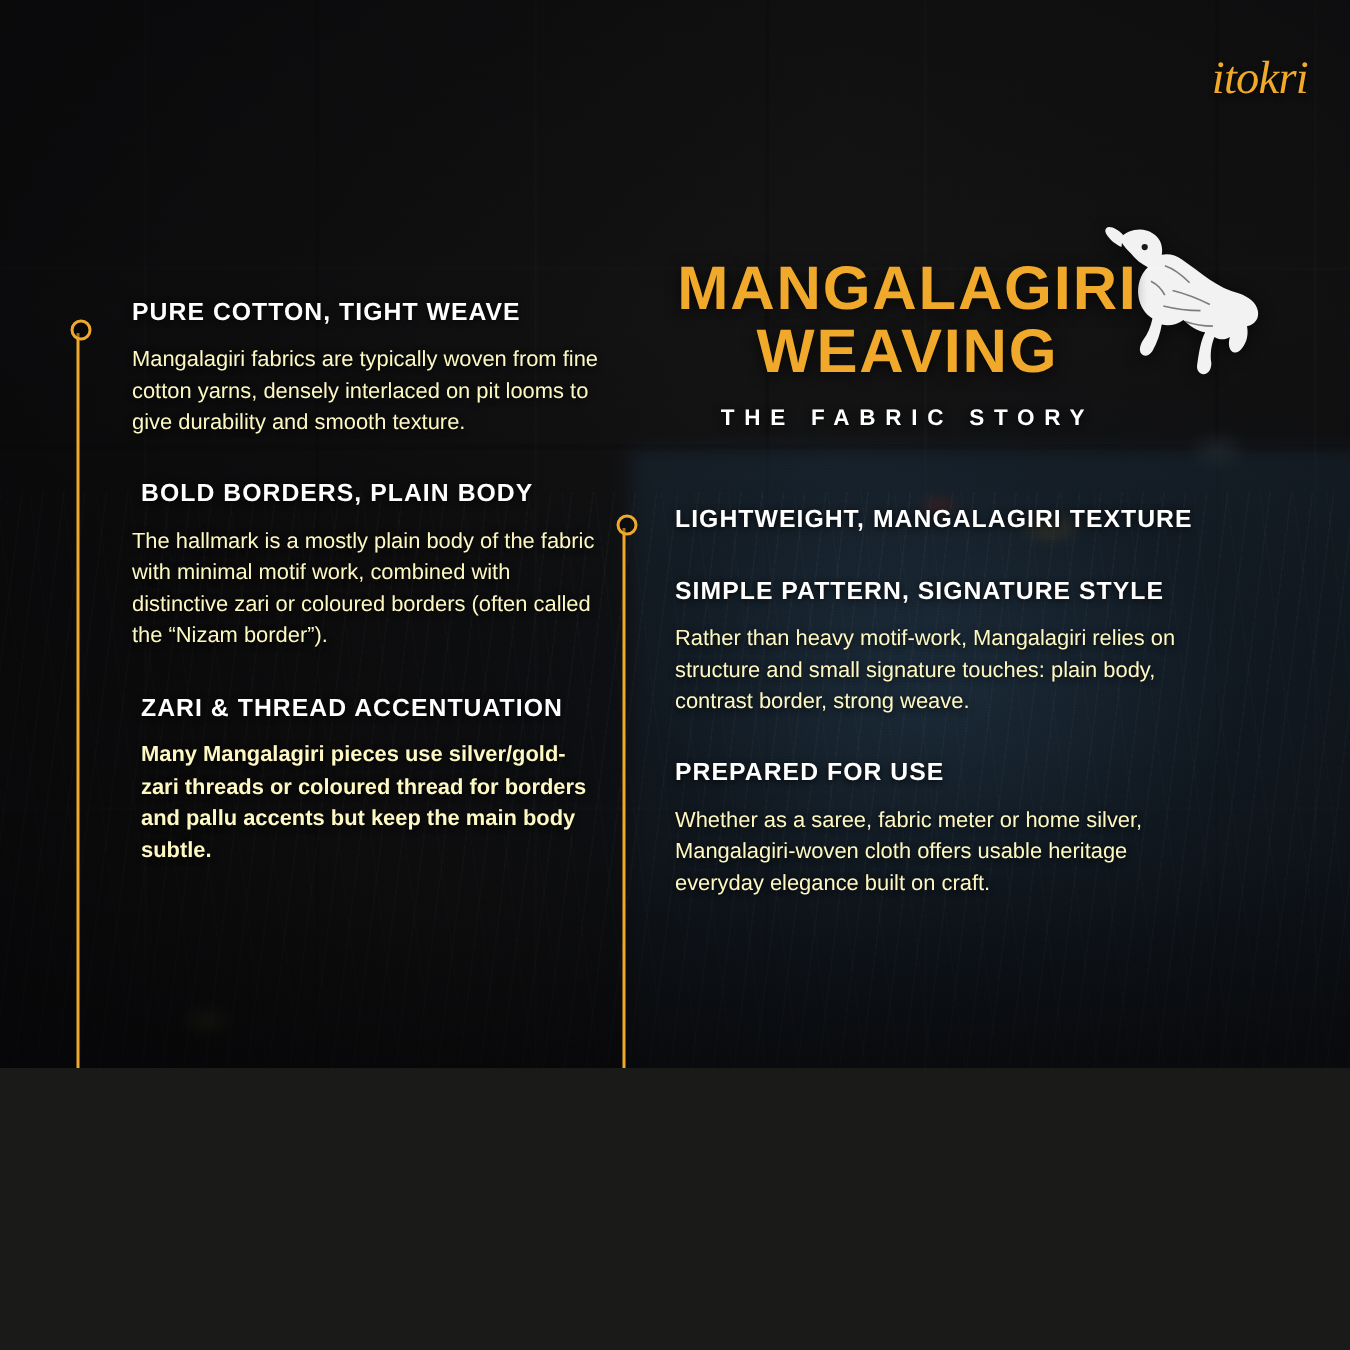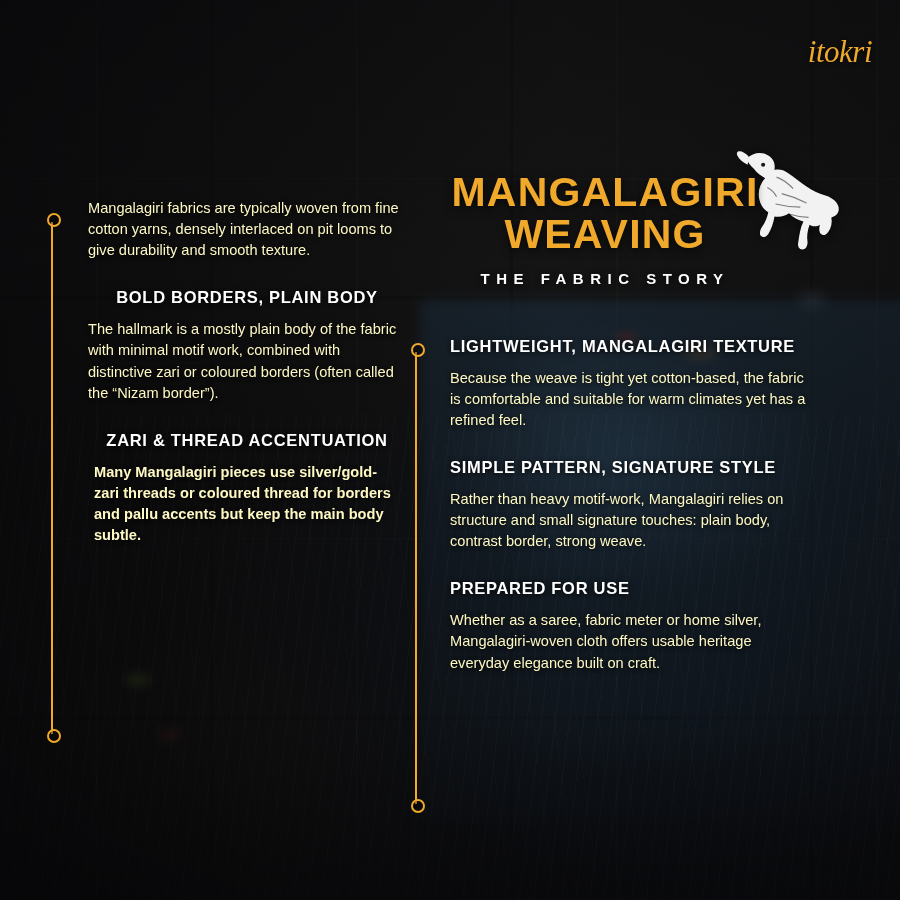--- a/index.html
+++ b/index.html
@@ -4,21 +4,21 @@
 <style>
   * { box-sizing: border-box; margin: 0; padding: 0; }
   html, body {
     width: 900px; height: 900px;
     font-family: "Liberation Sans", sans-serif;
     background: #1a1a18;
     overflow: hidden;
   }
   #poster {
     position: relative;
-    width: 900px; height: 900px;
+    width: 900px; height: 712px;
     overflow: hidden;
   }
 
   
   .bg {
     position: absolute; inset: 0;
     background:
       
       radial-gradient(120% 95% at 50% 40%, rgba(10,10,12,0.25) 0%, rgba(8,8,10,0.55) 55%, rgba(4,4,6,0.88) 100%),
       
@@ -154,21 +154,21 @@
     color: #ffffff;
     text-shadow: 0 1px 5px rgba(0,0,0,.85);
     margin-bottom: 10px;
   }
   .item-body {
     font-size: 14.6px;
     line-height: 1.45;
     color: #fef9c3;
     text-shadow: 0 1px 5px rgba(0,0,0,.85);
   }
-  .col-left .item-title.indent  { padding-left: 6px; text-align: center; }
+  .col-left .item-title.indent  { padding-left: 6px; }
   .col-left .item-body.indent   { padding-left: 6px; font-weight: bold; }
 </style>
 </head>
 <body>
 
 <div id="poster">
 
   <div class="bg"></div>
   <div class="bg-beams"></div>
   <div class="bg-machine"></div>
@@ -198,36 +198,36 @@
     <div class="title-l1">MANGALAGIRI</div>
     <div class="title-l2">WEAVING</div>
     <div class="subtitle">THE FABRIC STORY</div>
   </div>
 
   <div class="rail rail-left"></div>
   <div class="rail rail-right"></div>
 
   <div class="col col-left">
     <div class="item">
+      <div class="item-title">PURE COTTON, TIGHT WEAVE</div>
       <div class="item-body">Mangalagiri fabrics are typically woven from fine cotton yarns, densely interlaced on pit looms to give durability and smooth texture.</div>
     </div>
     <div class="item">
       <div class="item-title indent">BOLD BORDERS, PLAIN BODY</div>
       <div class="item-body">The hallmark is a mostly plain body of the fabric with minimal motif work, combined with distinctive zari or coloured borders (often called the “Nizam border”).</div>
     </div>
     <div class="item">
       <div class="item-title indent">ZARI &amp; THREAD ACCENTUATION</div>
       <div class="item-body indent">Many Mangalagiri pieces use silver/gold-zari threads or coloured thread for borders and pallu accents but keep the main body subtle.</div>
     </div>
   </div>
 
   <div class="col col-right">
     <div class="item">
       <div class="item-title">LIGHTWEIGHT, MANGALAGIRI TEXTURE</div>
-      <div class="item-body">Because the weave is tight yet cotton-based, the fabric is comfortable and suitable for warm climates yet has a refined feel.</div>
     </div>
     <div class="item">
       <div class="item-title">SIMPLE PATTERN, SIGNATURE STYLE</div>
       <div class="item-body">Rather than heavy motif-work, Mangalagiri relies on structure and small signature touches: plain body, contrast border, strong weave.</div>
     </div>
     <div class="item">
       <div class="item-title">PREPARED FOR USE</div>
       <div class="item-body">Whether as a saree, fabric meter or home silver, Mangalagiri-woven cloth offers usable heritage everyday elegance built on craft.</div>
     </div>
   </div>

